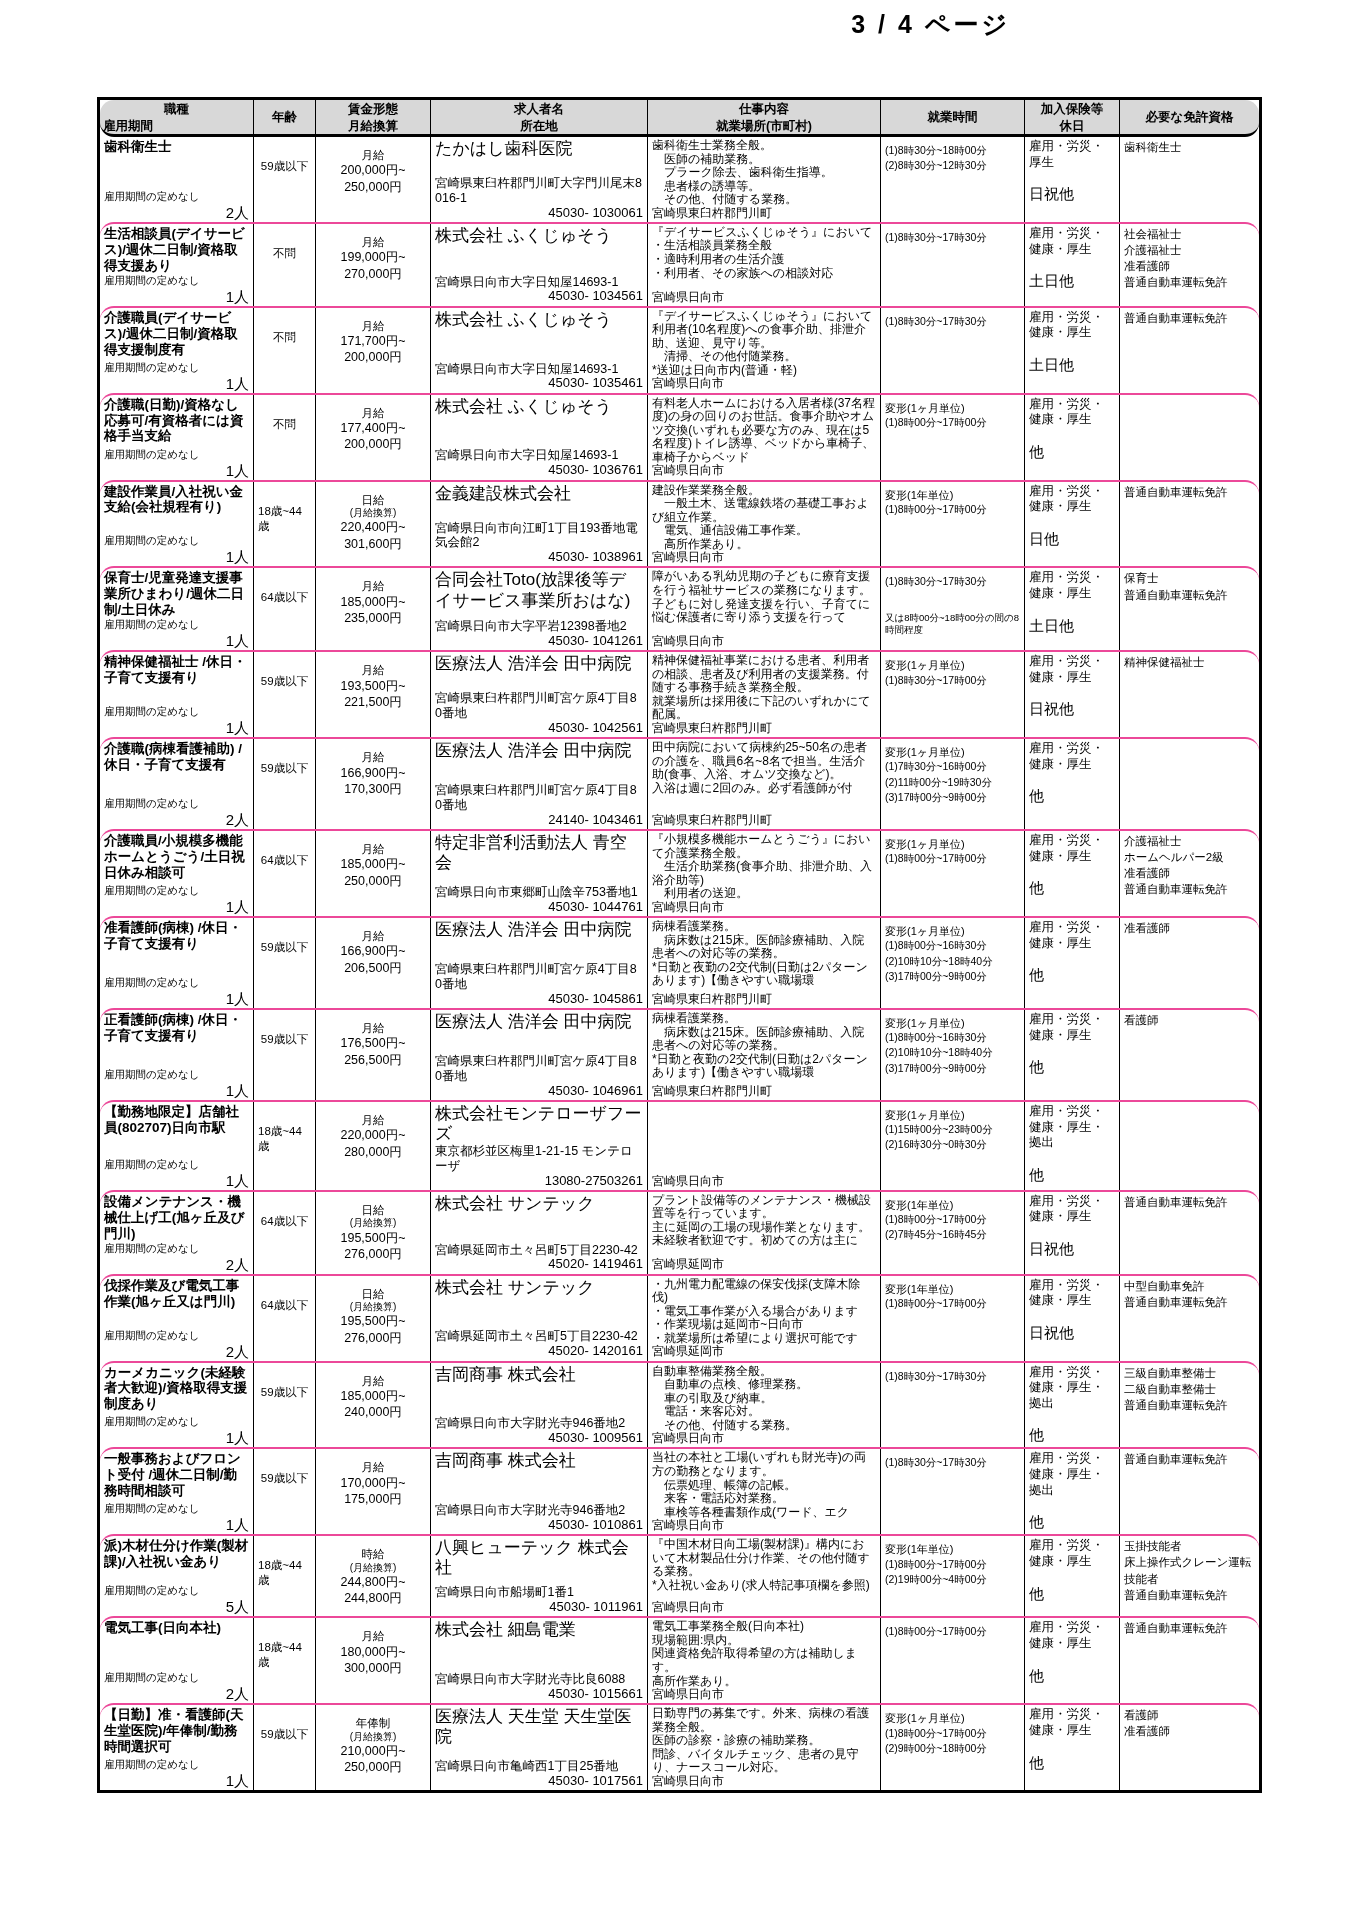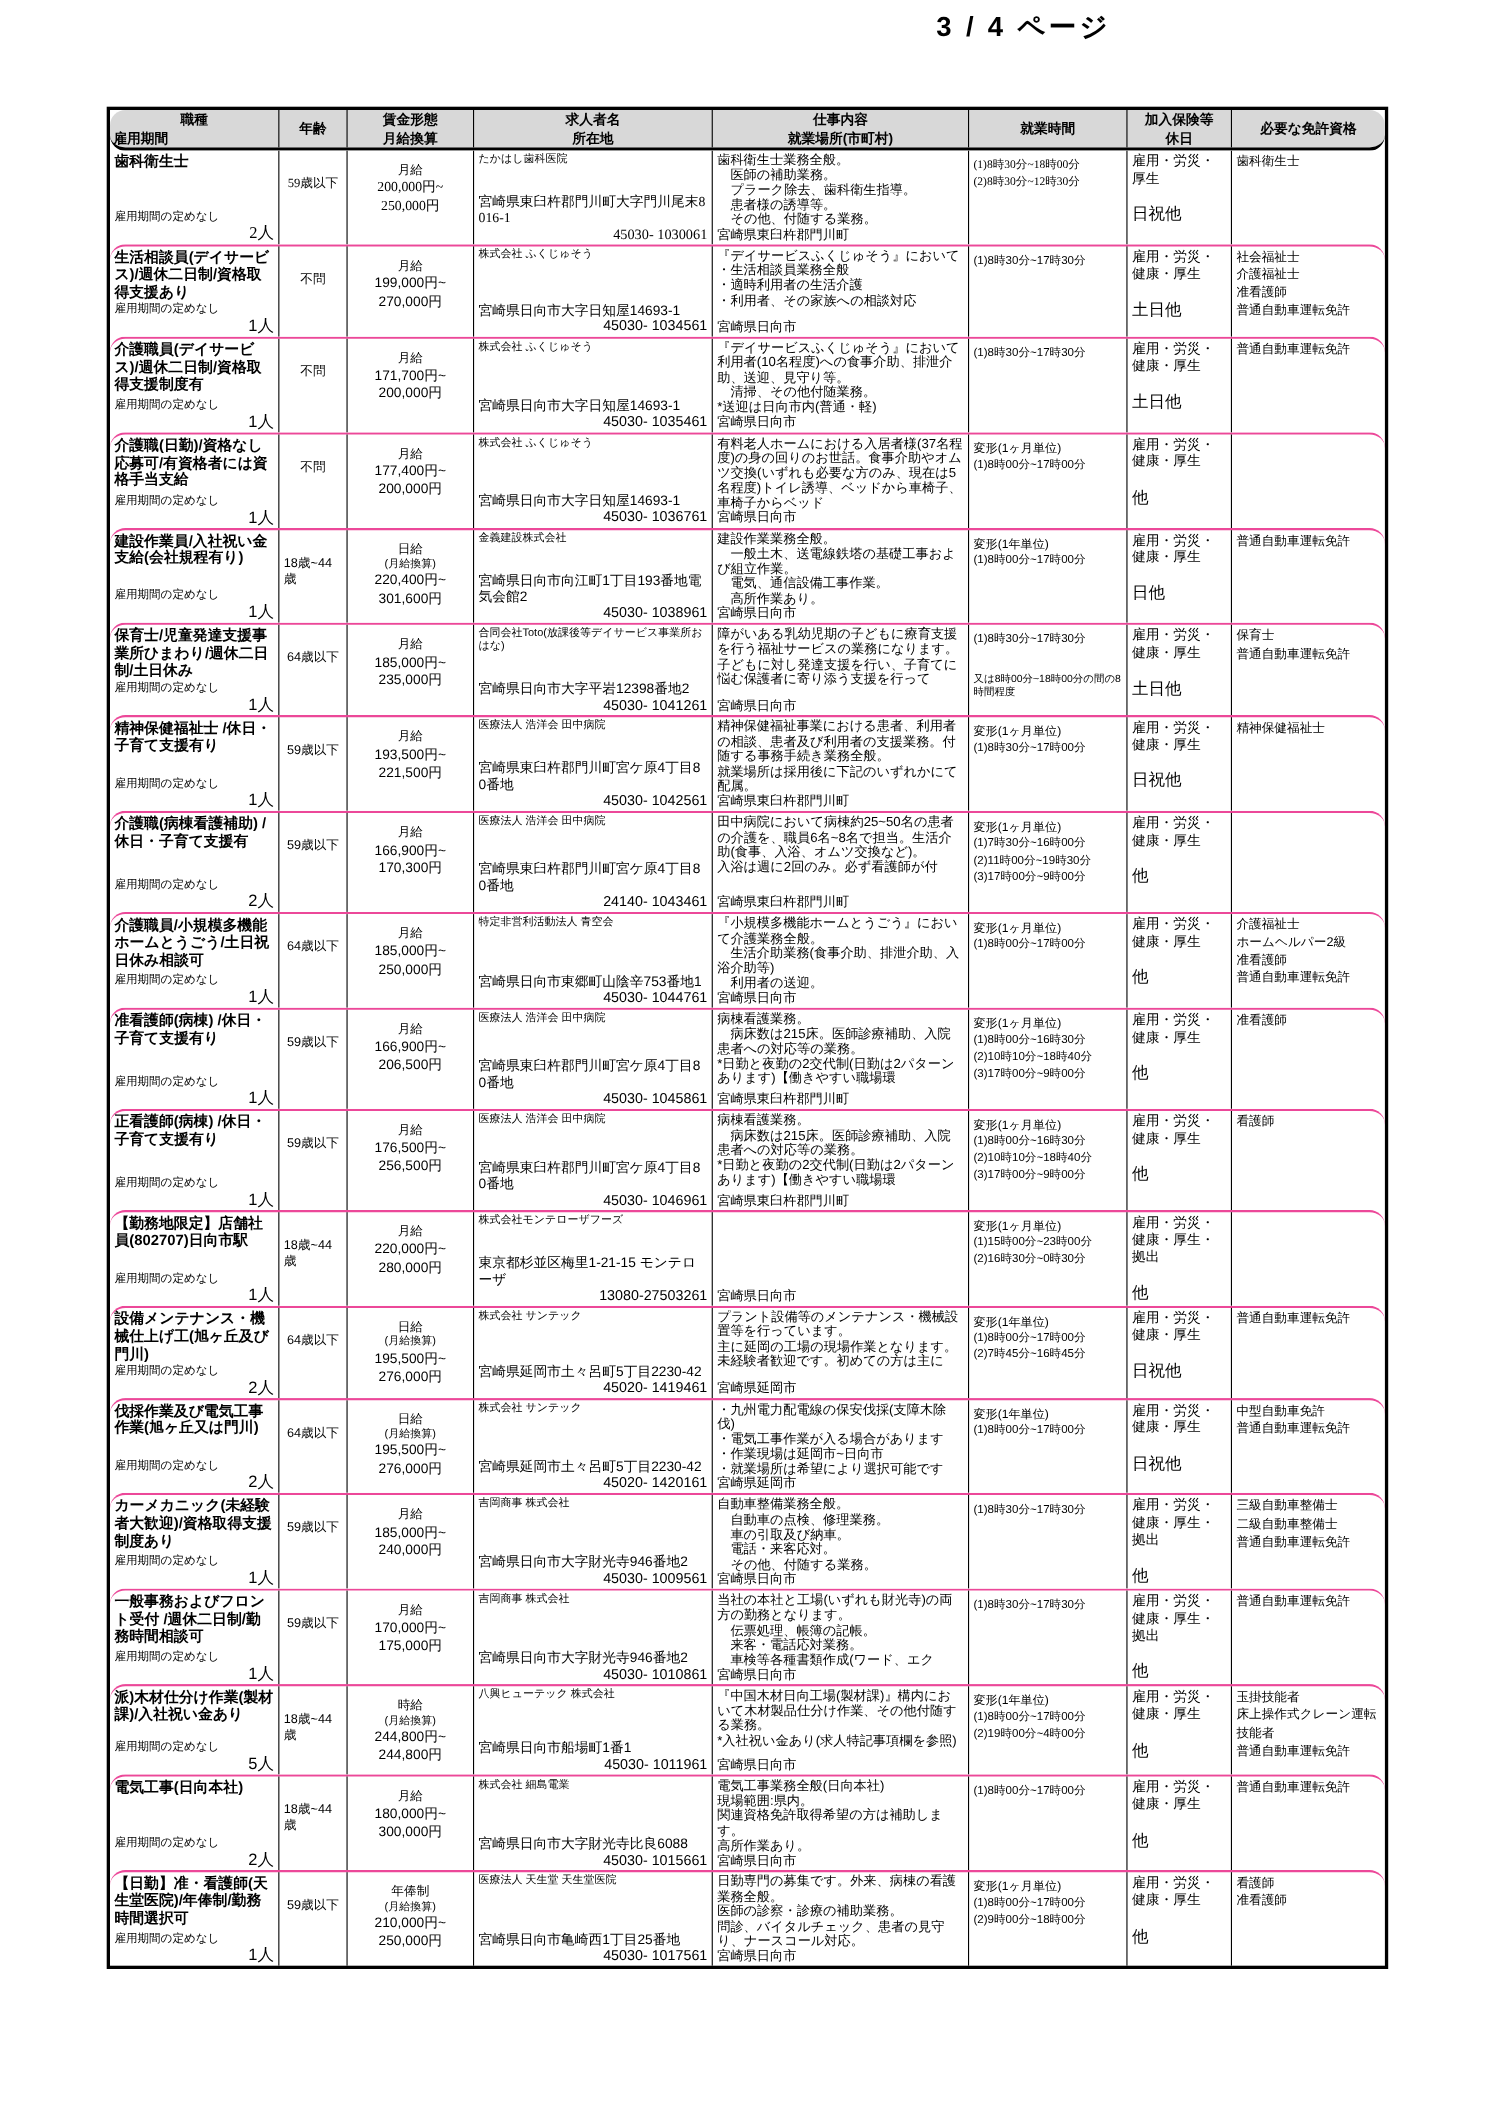--- a/index.html
+++ b/index.html
@@ -30,36 +30,36 @@
     font-weight: bold; font-size: 12.5px;
   }
   .thead > div { padding: 1px 3px; display: flex; flex-direction: column; }
   .h-center { justify-content: center; align-items: center; text-align: center; }
   .h-split { justify-content: space-between; align-items: center; text-align: center; }
   .h-col1 { justify-content: space-between; }
   .h-col1 .t { text-align: center; }
   .h-col1 .m { text-align: left; }
 
   .t-row { border-top: 2px solid #ec4899; min-height: 82px; }
-  .t-row:first-child { border-top: none; font-family: Liberation Serif, serif; }
+  .t-row:first-child { border-top: none; }
   .t-row > div { padding: 2px 4px; display: flex; flex-direction: column; }
 
   .job-title { font-size: 13.5px; font-weight: bold; line-height: 1.18; }
   .spacer { flex: 1; }
   .period { font-size: 10.5px; }
   .hires { font-size: 15px; text-align: right; line-height: 1; padding-top: 1px; }
 
   .cell-age { align-items: center; padding-top: 22px !important; font-size: 11.5px; }
 
   .cell-wage { text-align: center; padding-top: 11px !important; }
   .wage-type { font-size: 11.5px; line-height: 1.25; }
   .wage-type div:nth-child(2) { font-size: 10px; }
   .wage-range { font-size: 12.5px; line-height: 1.3; }
 
-  .employer { font-size: 10px; line-height: 1.18; word-break: break-all; }
+  .employer { font-size: 17px; line-height: 1.18; word-break: break-all; }
   .address { font-size: 12.5px; line-height: 1.18; word-break: break-all; }
   .job-number { font-size: 13px; text-align: right; line-height: 1.1; }
 
   .duties { font-size: 12px; line-height: 1.13; word-break: break-all; white-space: pre-wrap; }
   .workplace { font-size: 12px; margin-top: auto; line-height: 1.1; word-break: break-all; }
 
   .cell-hours { padding-top: 6px !important; }
   .hours-variant { font-size: 11px; line-height: 1.3; }
   .hours-times { font-size: 10.5px; line-height: 1.45; }
   .hours-note { font-size: 9.5px; margin-top: 22px; line-height: 1.25; }

